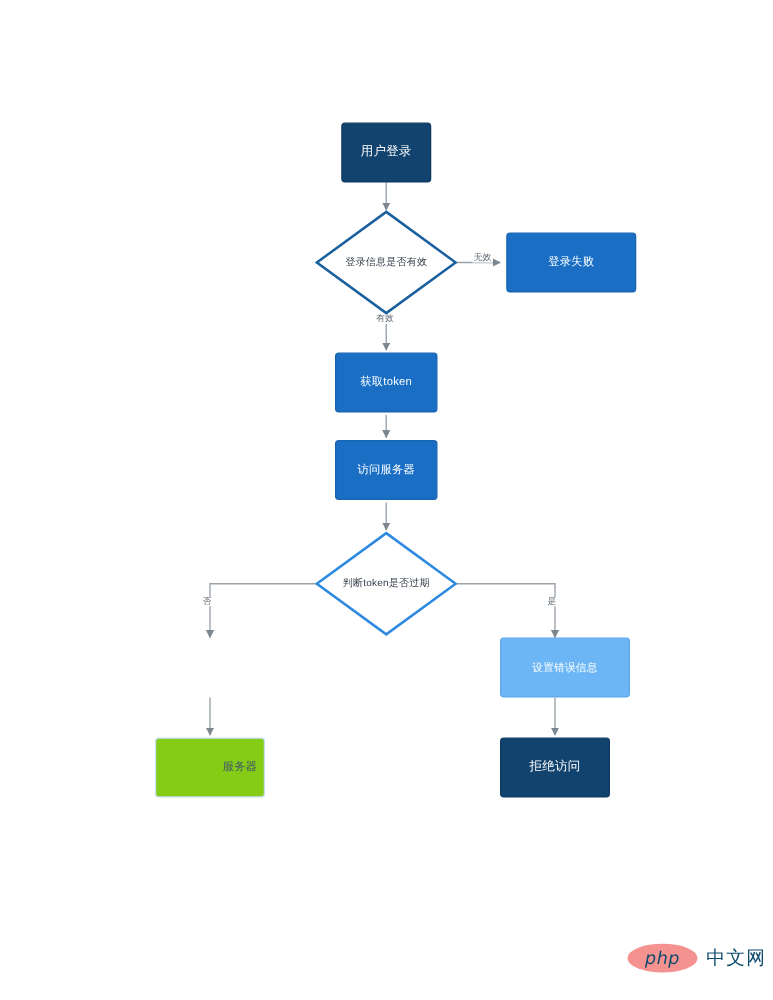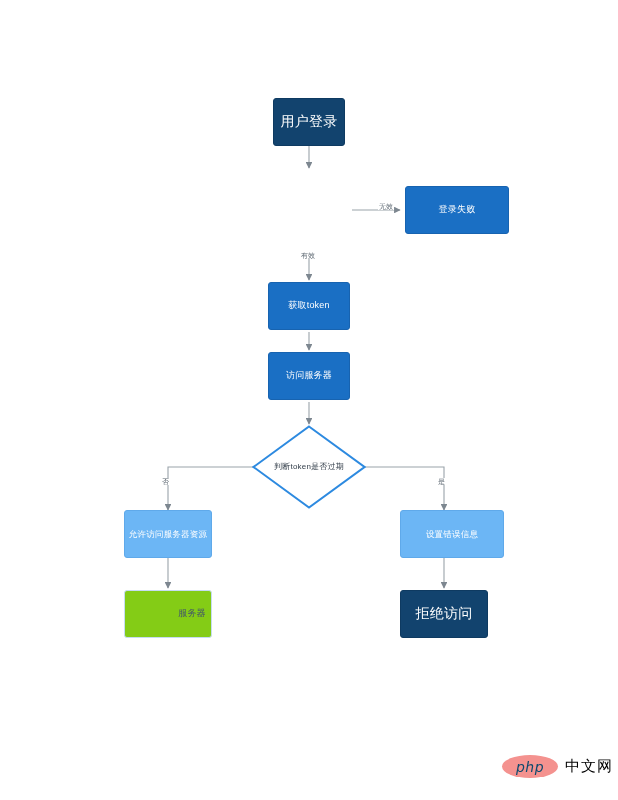--- a/index.html
+++ b/index.html
@@ -42,21 +42,21 @@
     white-space: nowrap;
   }
   
   .box {
     border-radius: 3px;
   }
   .box-dark {
     background: #12436e;
     border: 1px solid #0e3a61;
     color: #ffffff;
-    font-size: 14px;
+    font-size: 10px;
   }
   .box-mid {
     background: #1a6fc4;
     border: 1px solid #1763b0;
     color: #ffffff;
     font-size: 9px;
   }
   .box-light {
     background: #6cb6f5;
     border: 1px solid #5fa9ea;
@@ -113,21 +113,21 @@
     font-style: italic;
     font-weight: normal;
     font-size: 14px;
     display: flex;
     align-items: center;
     justify-content: center;
     letter-spacing: 0.5px;
   }
   .wm-text {
     font-size: 15px;
-    color: #000000;
+    color: #0c4a6e;
     letter-spacing: 1px;
   }
 </style>
 </head>
 <body>
 
 <div id="canvas">
 
   <svg class="edges" viewBox="0 0 618 800" xmlns="http://www.w3.org/2000/svg">
     <defs>
@@ -154,20 +154,26 @@
       <path d="M 352 467 L 444 467 L 444 510"></path>
 
       <path d="M 444 558 L 444 588"></path>
     </g>
   </svg>
 
   <div class="node box box-dark" style="left:273px; top:98px; width:72px; height:48px;">
     <span class="label">用户登录</span>
   </div>
 
+  <div class="node diamond" style="left:252px; top:168px; width:114px; height:84px;">
+    <svg class="dshape" viewBox="0 0 114 84" xmlns="http://www.w3.org/2000/svg">
+      <polygon points="57,1.5 112.5,42 57,82.5 1.5,42" fill="#ffffff" stroke="#1a5f9e" stroke-width="2"></polygon>
+    </svg>
+    <span class="label">登录信息是否有效</span>
+  </div>
 
   <span class="edge-label" style="left:378px; top:203px;">无效</span>
 
   <span class="edge-label" style="left:300px; top:252px;">有效</span>
 
   <div class="node box box-mid" style="left:405px; top:186px; width:104px; height:48px;">
     <span class="label">登录失败</span>
   </div>
 
   <div class="node box box-mid" style="left:268px; top:352px; width:82px; height:48px;">
@@ -182,23 +188,20 @@
     <svg class="dshape" viewBox="0 0 114 84" xmlns="http://www.w3.org/2000/svg">
       <polygon points="57,1.5 112.5,42 57,82.5 1.5,42" fill="#ffffff" stroke="#2d8ae0" stroke-width="2"></polygon>
     </svg>
     <span class="label">判断token是否过期</span>
   </div>
 
   <span class="edge-label" style="left:161px; top:478px;">否</span>
 
   <span class="edge-label" style="left:437px; top:478px;">是</span>
 
-  <div class="node box box-light" style="left:124px; top:510px; width:88px; height:48px;">
-    <span class="label">允许访问服务器资源</span>
-  </div>
 
   <div class="node box box-pale" style="left:124px; top:590px; width:88px; height:48px;">
     <span class="label">服务器</span>
   </div>
 
   <div class="node box box-light" style="left:400px; top:510px; width:104px; height:48px;">
     <span class="label">设置错误信息</span>
   </div>
 
   <div class="node box box-dark" style="left:400px; top:590px; width:88px; height:48px;">

